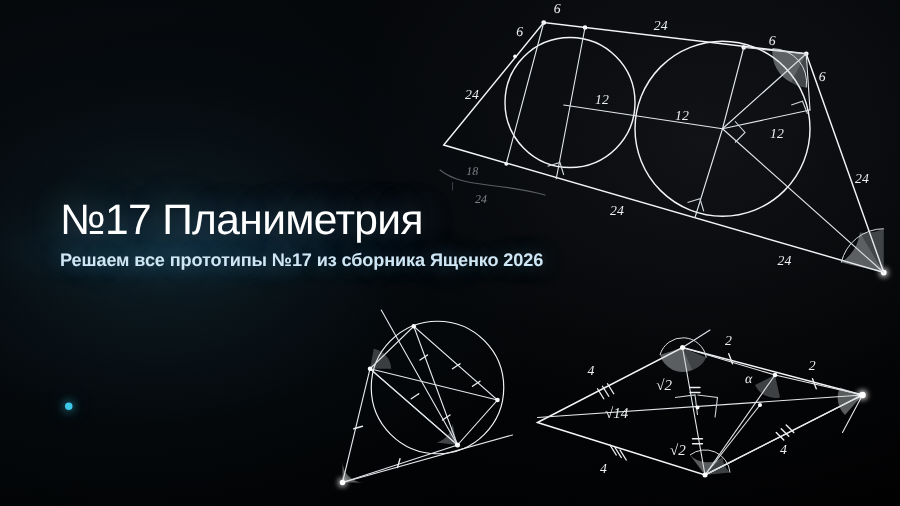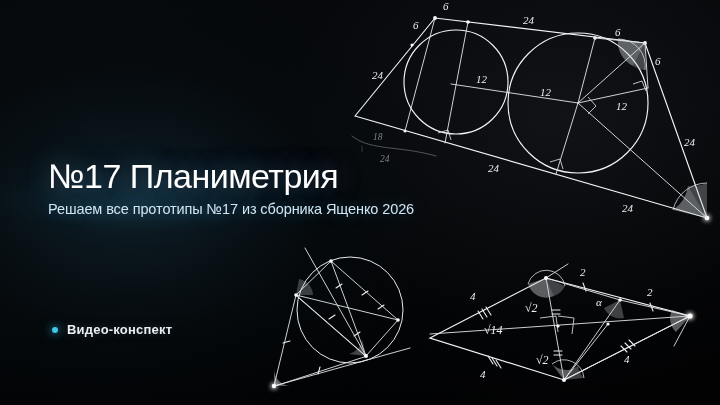--- a/index.html
+++ b/index.html
@@ -34,21 +34,21 @@
   .lbl.md{font-size:12px;}
   .lbl.dimtx{fill:#7d8287;}
 
   #title-block{position:absolute;left:48px;top:158px;z-index:6;}
   #page-title{
     margin:0;font-size:34px;font-weight:normal;letter-spacing:-0.5px;
     color:#ffffff;line-height:1.06;
     text-shadow:0 0 26px rgba(150,205,235,0.40),0 0 60px rgba(90,160,200,0.22);
   }
   #page-subtitle{
-    margin:7px 0 0 0;font-size:14.5px;font-weight:normal;letter-spacing:-0.1px;
+    margin:7px 0 0 0;font-size:14.5px;font-weight:bold;letter-spacing:-0.1px;
     color:#cfe6f4;
     text-shadow:0 0 16px rgba(120,190,230,0.45),0 0 40px rgba(70,150,200,0.25);
   }
   #badge{position:absolute;left:52px;top:322px;display:flex;align-items:center;gap:9px;z-index:6;}
   #badge .bullet{width:6px;height:6px;border-radius:50%;background:#3ec8e8;
     box-shadow:0 0 8px rgba(62,200,232,0.85),0 0 16px rgba(62,200,232,0.4);}
   #badge .btxt{color:#e9eef2;font-size:13px;font-weight:bold;letter-spacing:0.2px;
     text-shadow:0 0 10px rgba(150,200,230,0.25);}
   .titleglow{position:absolute;left:-40px;top:140px;width:520px;height:120px;z-index:5;pointer-events:none;
     background:radial-gradient(ellipse 50% 50% at 35% 50%, rgba(40,90,120,0.30) 0%, rgba(10,30,45,0.10) 55%, rgba(0,0,0,0) 80%);}
@@ -261,17 +261,16 @@
 
   <div class="titleglow"></div>
 
   <div id="title-block">
     <h1 id="page-title">№17 Планиметрия</h1>
     <p id="page-subtitle">Решаем все прототипы №17 из сборника Ященко 2026</p>
   </div>
 
   <div id="badge">
     <span class="bullet"></span>
-    <span class="btxt">Видео-конспект</span>
   </div>
 
   <div class="vignette"></div>
 </div>
 
 </body></html>

